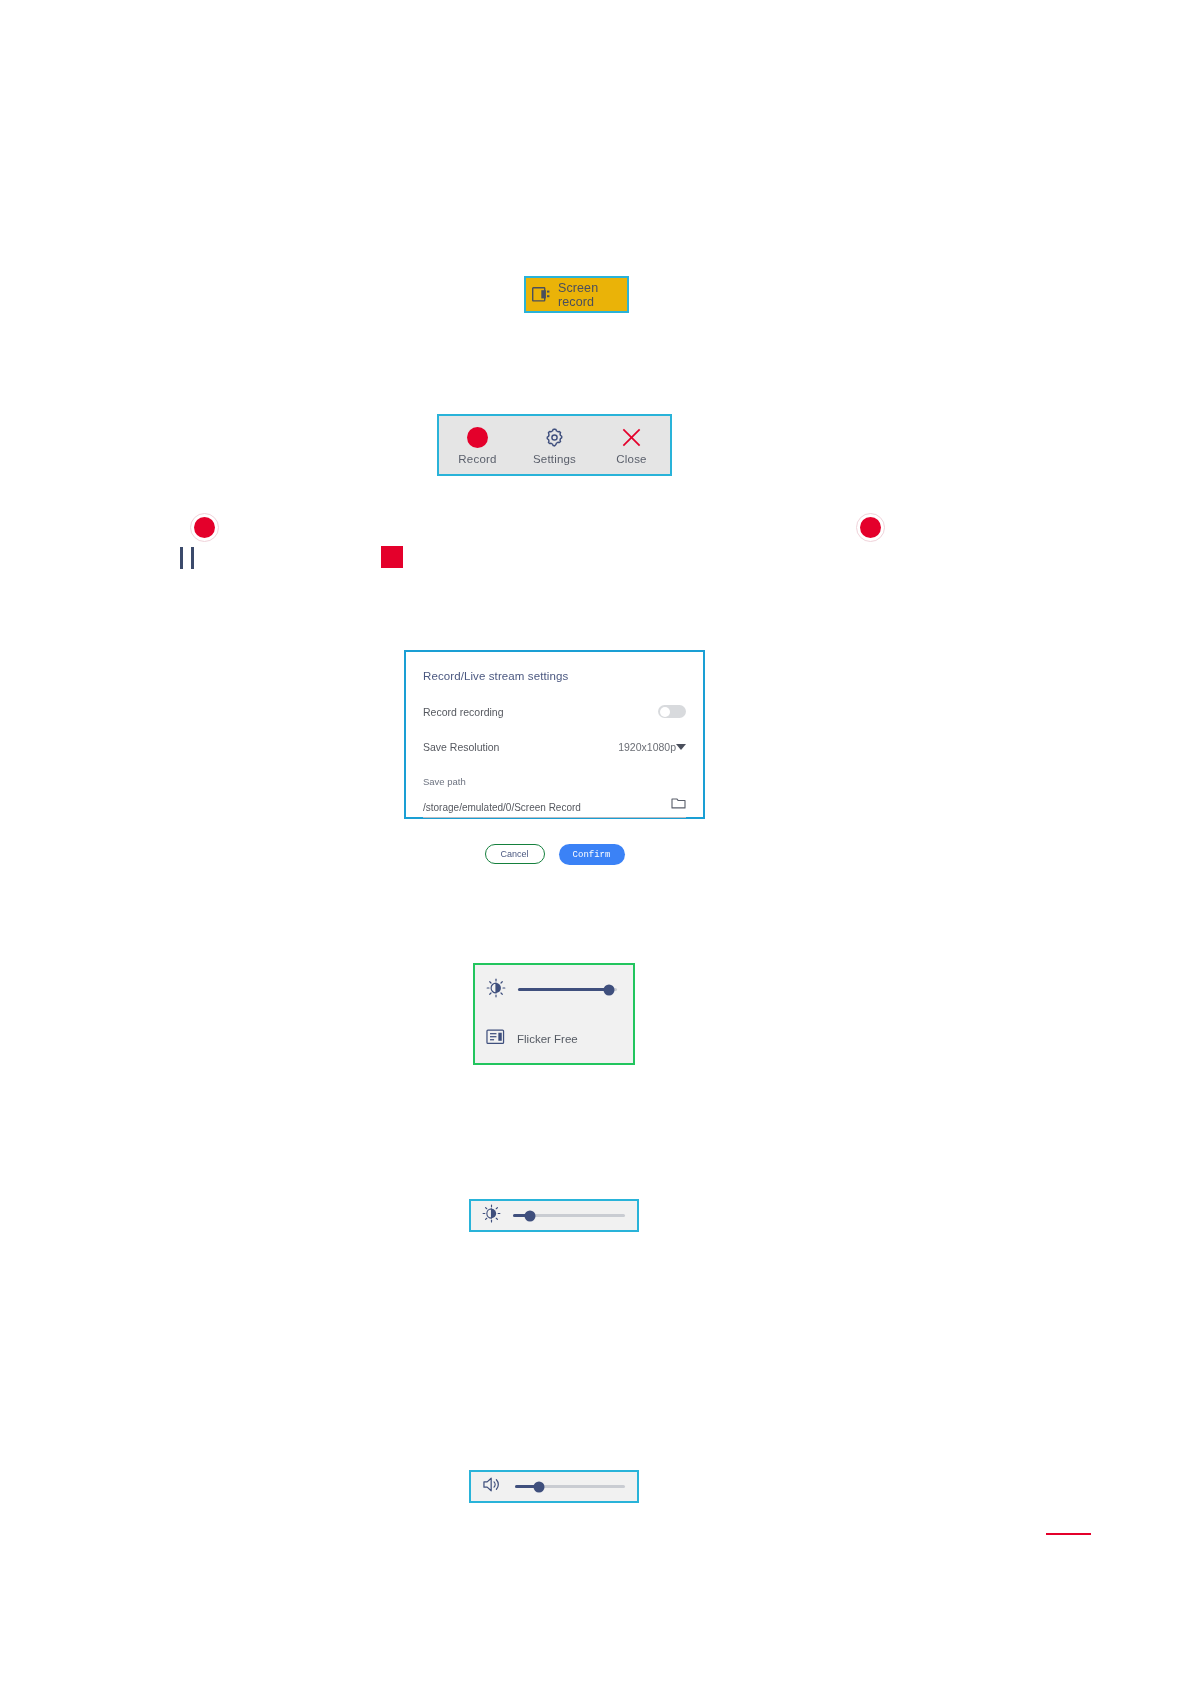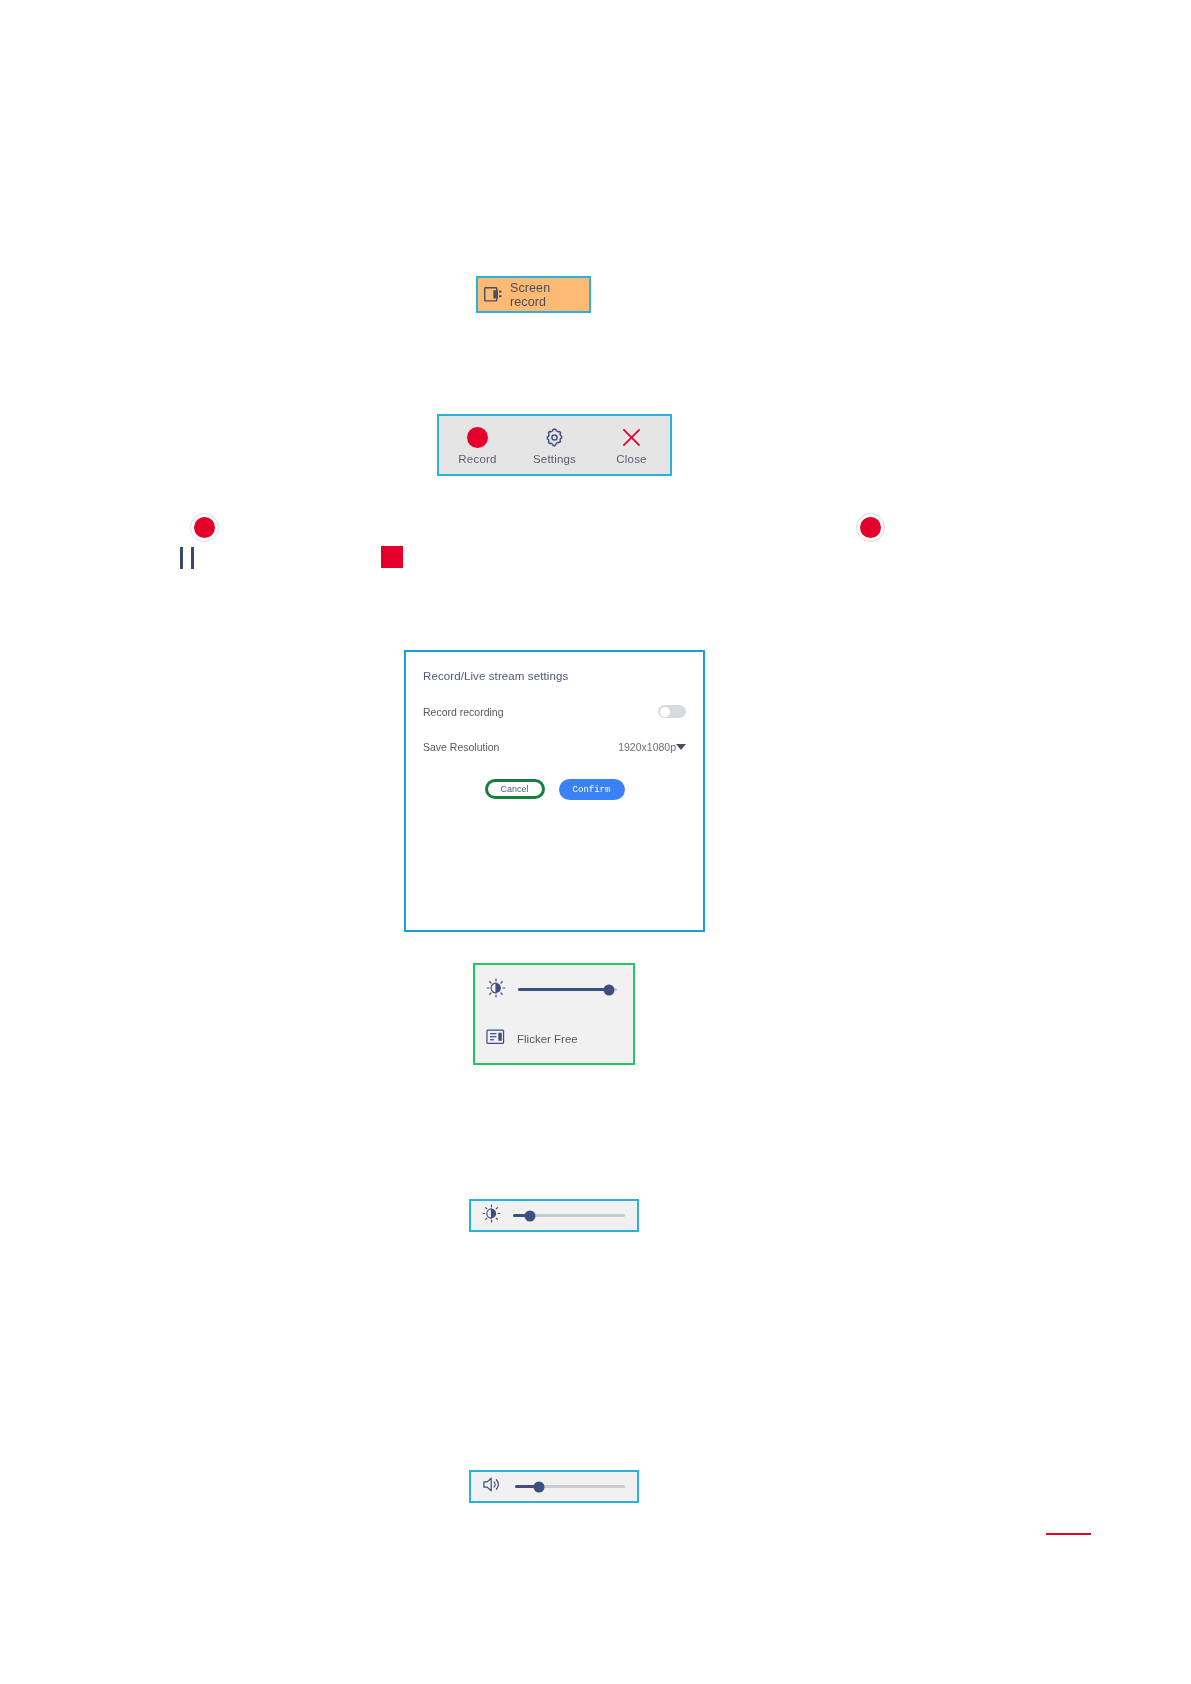--- a/index.html
+++ b/index.html
@@ -11,24 +11,24 @@
     width: 1191px;
     height: 1684px;
     position: relative;
     font-family: "Liberation Sans", sans-serif;
     -webkit-font-smoothing: antialiased;
   }
   .abs { position: absolute; }
 
   
   #screen-record-btn {
-    left: 476px; top: 276px;
-    width: 115px; height: 37px;
+    left: 524px; top: 276px;
+    width: 105px; height: 37px;
     border: 2px solid #29B3D9;
-    background: #fdba74;
+    background: #eab308;
     display: flex;
     align-items: center;
     box-sizing: border-box;
   }
   #screen-record-btn .sr-icon {
     width: 30px; height: 100%;
     display: flex; align-items: center; justify-content: center;
     flex: 0 0 auto;
   }
   #screen-record-btn .sr-label {
@@ -102,21 +102,21 @@
   
   #stop-icon {
     left: 381px; top: 546px;
     width: 22px; height: 22px;
     background: #E4002B;
   }
 
   
   #settings-dialog {
     left: 404px; top: 650px;
-    width: 301px; height: 282px;
+    width: 301px; height: 169px;
     border: 2px solid #1A9FD4;
     background: #ffffff;
     box-sizing: border-box;
     padding: 18px 17px 0 17px;
   }
   #settings-dialog .dlg-title {
     font-size: 11.5px;
     color: #4B5880;
     margin-bottom: 23px;
     letter-spacing: 0.1px;
@@ -182,21 +182,21 @@
   }
   
   .dlg-buttons {
     display: flex;
     justify-content: center;
     gap: 14px;
     margin-top: 26px;
   }
   .btn-cancel {
     width: 60px; height: 20px;
-    border: 3px solid #15803d;
+    border: 1px solid #15803d;
     border-radius: 10px;
     background: #ffffff;
     color: #4B5880;
     font-size: 9px;
     font-family: "Liberation Sans", sans-serif;
     display: flex; align-items: center; justify-content: center;
     box-sizing: border-box;
     padding: 0;
   }
   .btn-confirm {
@@ -359,20 +359,31 @@
   </div>
 
   <div class="dlg-row">
     <span class="row-label">Save Resolution</span>
     <span class="res-value">
       <span class="res-text">1920x1080p</span>
       <span class="caret-down"></span>
     </span>
   </div>
 
+  <div class="save-path-block">
+    <div class="sp-label">Save path</div>
+    <div class="save-path-field">
+      <span class="sp-value">/storage/emulated/0/Screen Record</span>
+      <span>
+        <svg width="15" height="13" viewBox="0 0 16 14">
+          <path d="M1 3.2h5.2l1.3 1.6H15v8H1z" fill="none" stroke="#5a5f6b" stroke-width="1.2" stroke-linejoin="round"></path>
+        </svg>
+      </span>
+    </div>
+  </div>
 
   <div class="dlg-buttons">
     <button class="btn-cancel">Cancel</button>
     <button class="btn-confirm">Confirm</button>
   </div>
 </div>
 
 <div class="abs" id="brightness-panel">
 
   <div class="bp-row">

